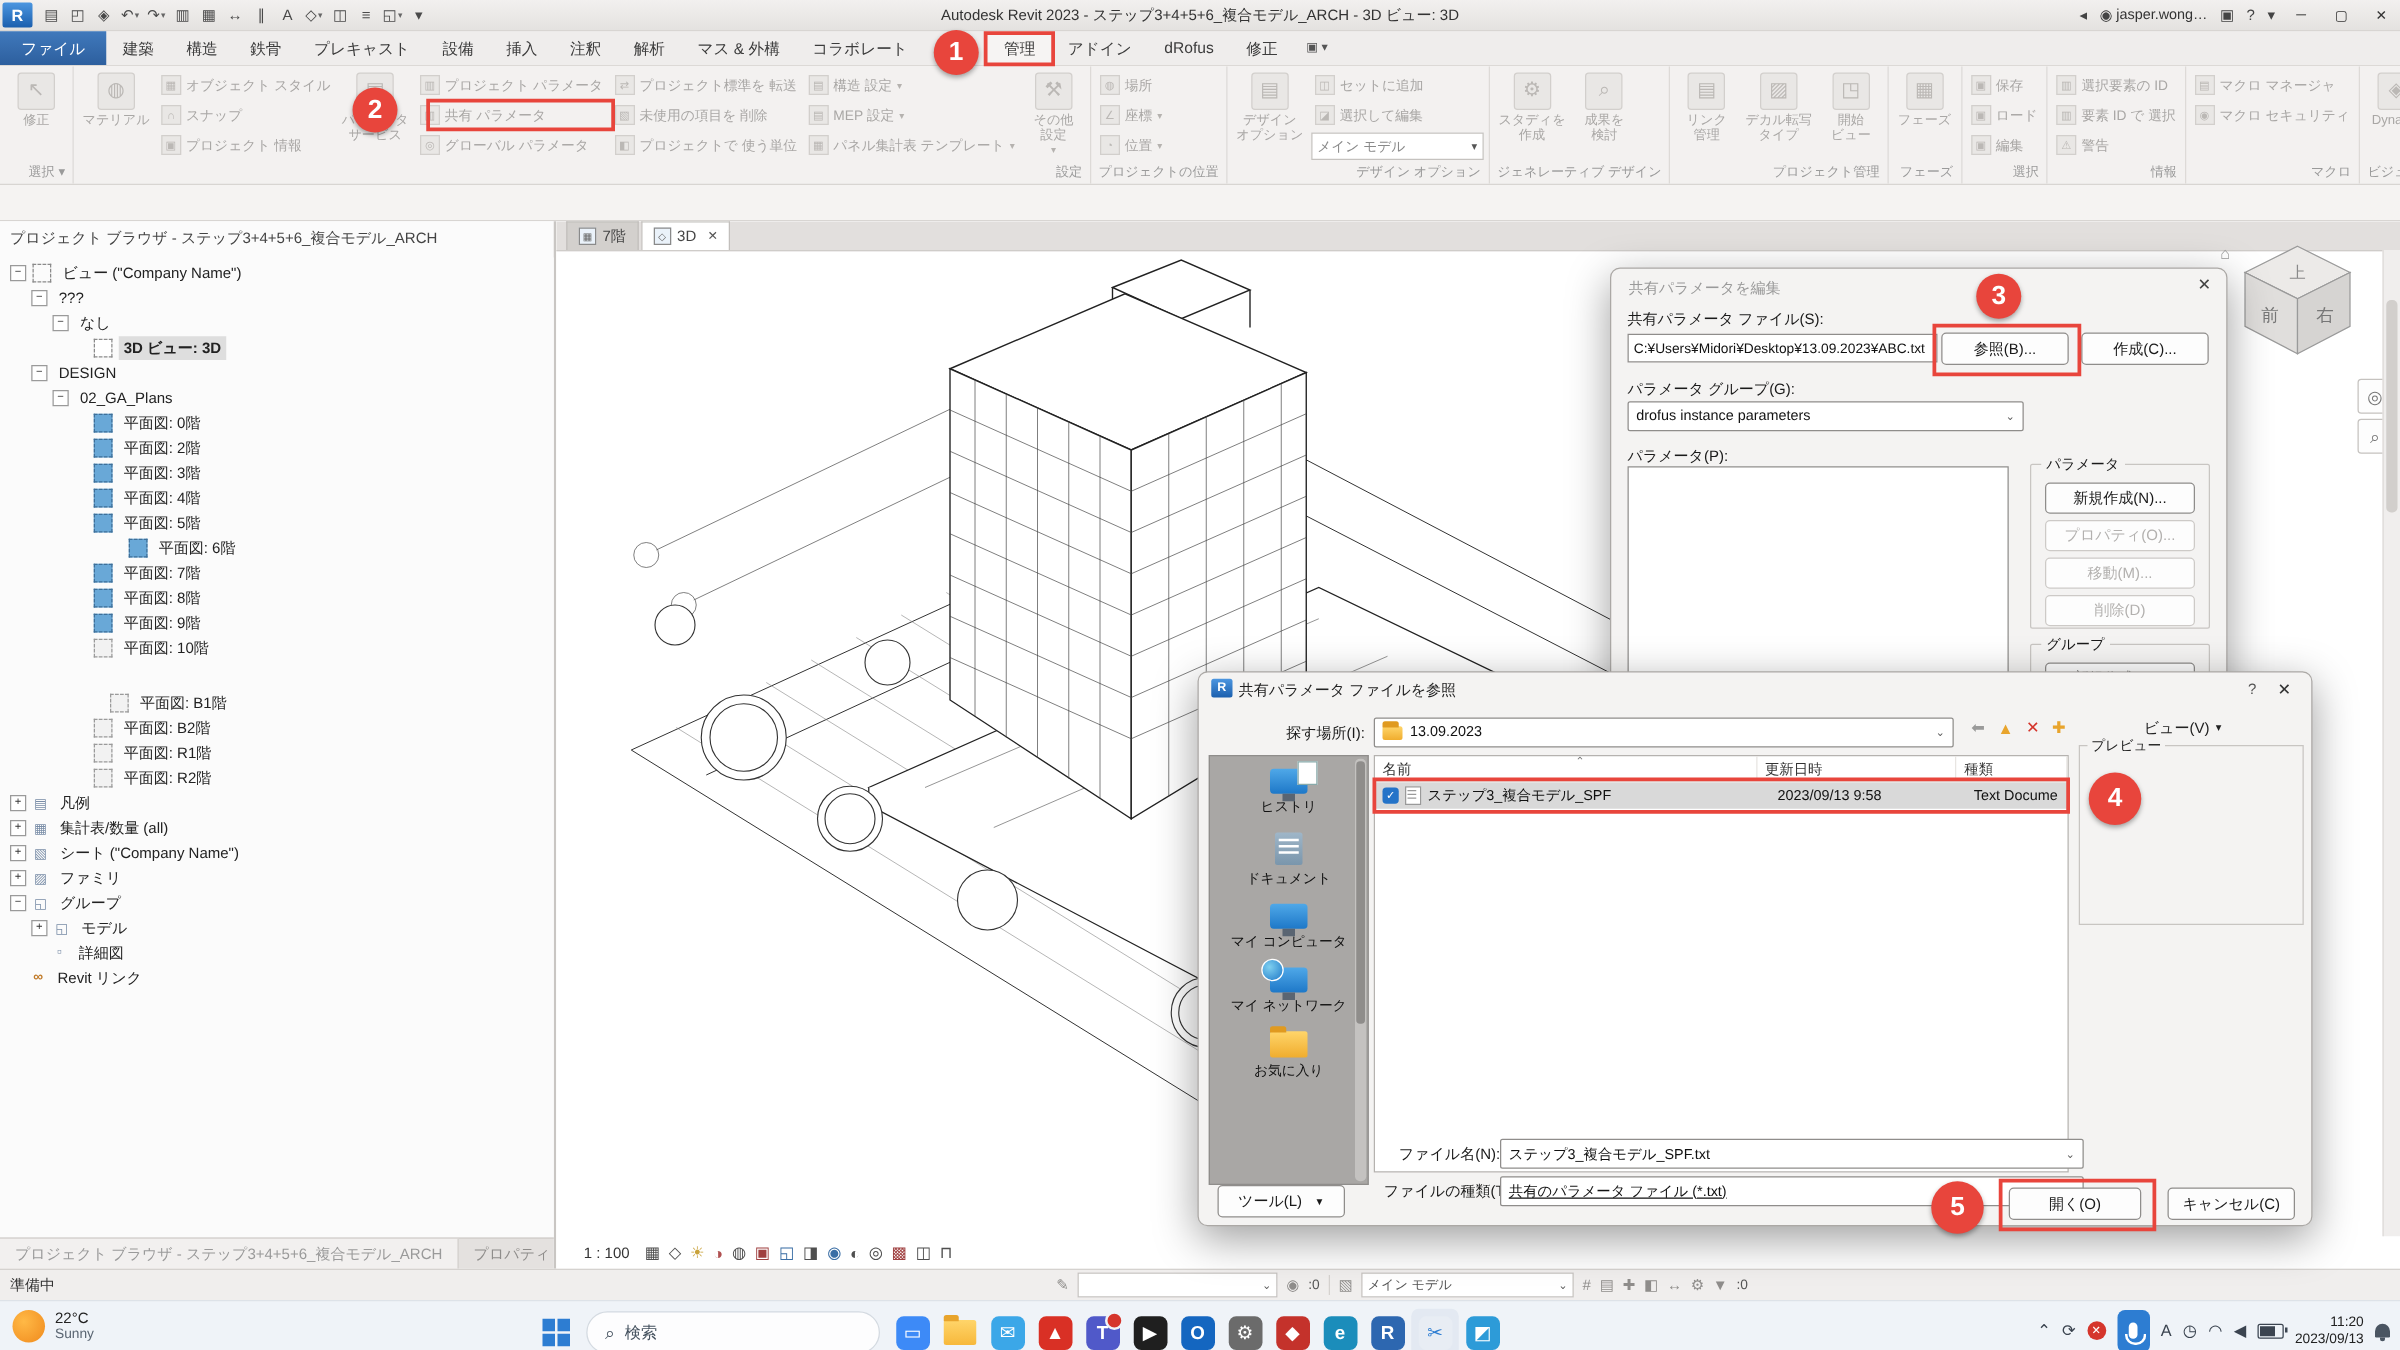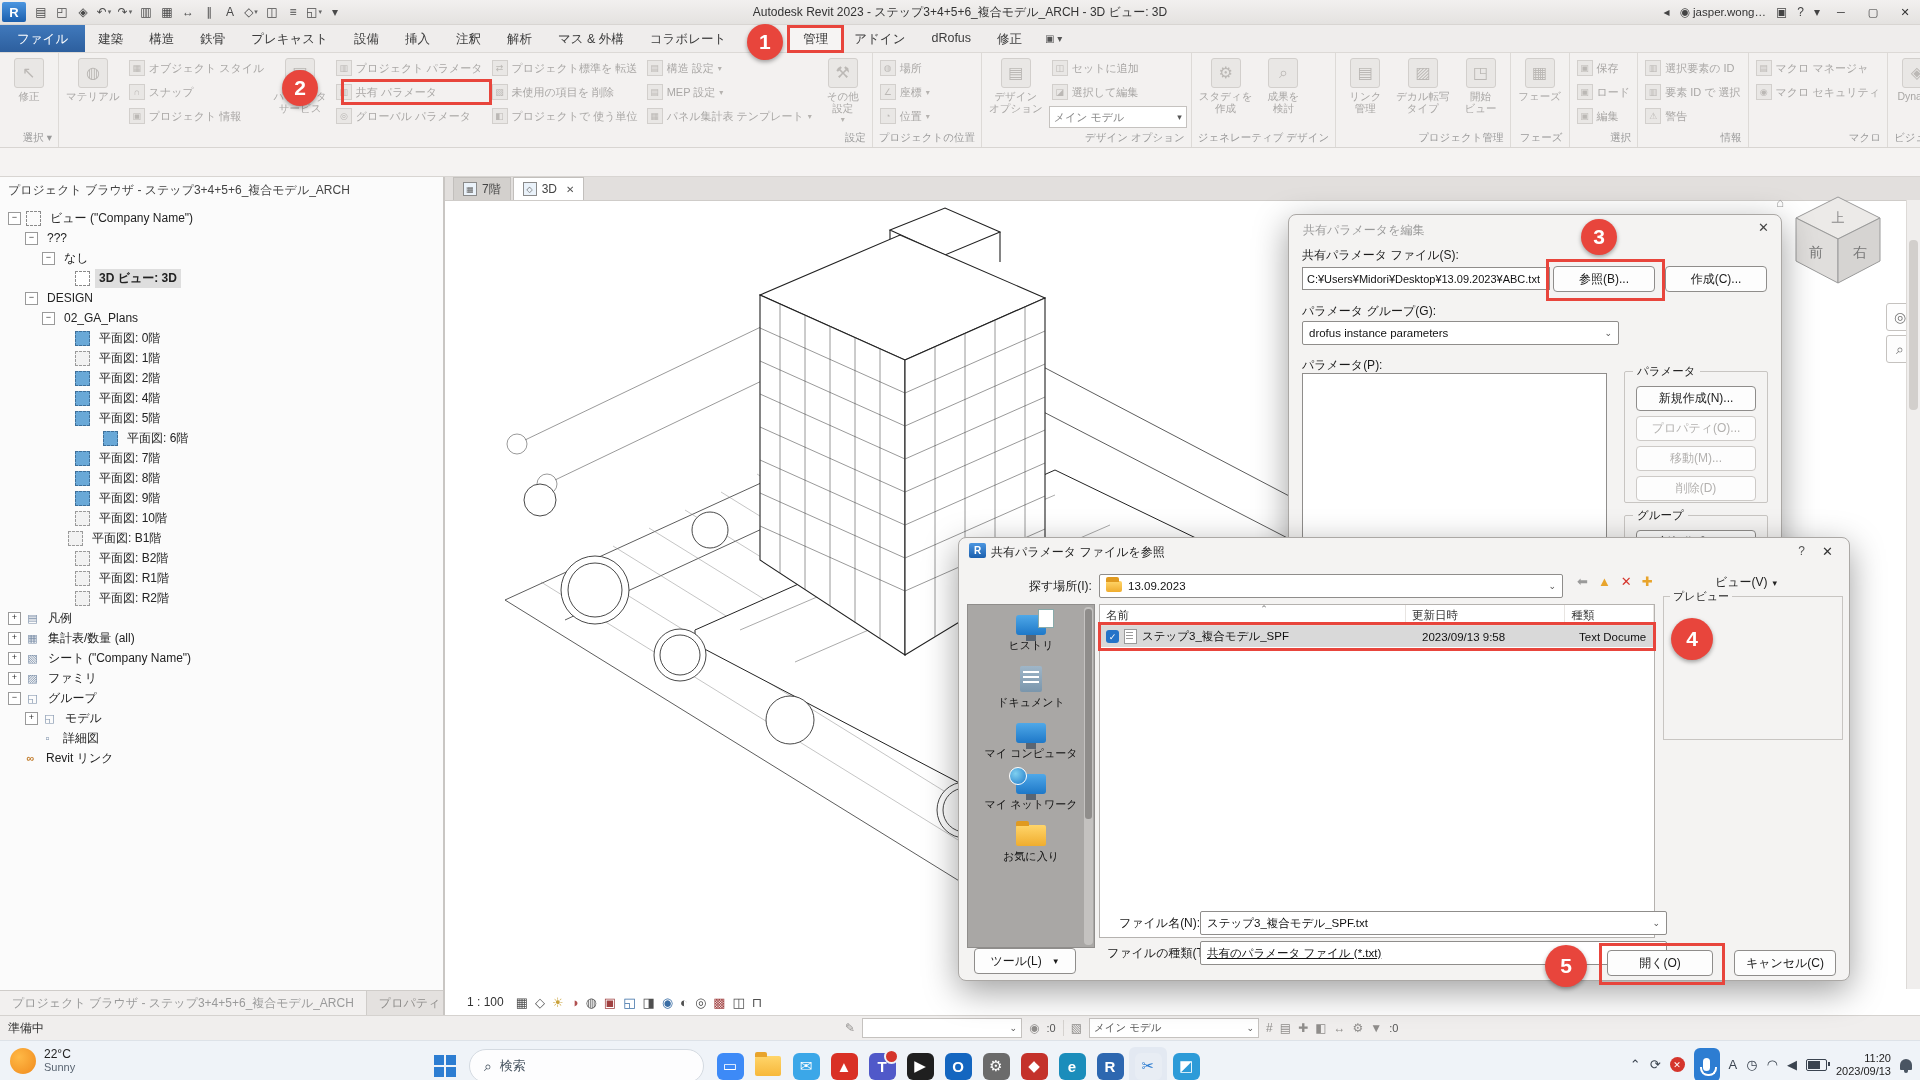--- a/index.html
+++ b/index.html
@@ -499,31 +499,31 @@
             <span class="exp">−</span>
             <span class="tlabel">02_GA_Plans</span>
           </div>
           <div class="trow" style="padding-left: 59px;">
             <span class="exp-sp"></span>
             <span class="ticon ti-plan-on"></span>
             <span class="tlabel">平面図: 0階</span>
           </div>
           <div class="trow" style="padding-left: 59px;">
             <span class="exp-sp"></span>
-            <span class="ticon ti-plan"></span>
-            <span class="tlabel">平面図: 1階</span>
-          </div>
-          <div class="trow" style="padding-left: 59px;">
-            <span class="exp-sp"></span>
             <span class="ticon ti-plan-on"></span>
             <span class="tlabel">平面図: 2階</span>
           </div>
           <div class="trow" style="padding-left: 59px;">
             <span class="exp-sp"></span>
             <span class="ticon ti-plan-on"></span>
+            <span class="tlabel">平面図: 3階</span>
+          </div>
+          <div class="trow" style="padding-left: 59px;">
+            <span class="exp-sp"></span>
+            <span class="ticon ti-plan-on"></span>
             <span class="tlabel">平面図: 4階</span>
           </div>
           <div class="trow" style="padding-left: 59px;">
             <span class="exp-sp"></span>
             <span class="ticon ti-plan-on"></span>
             <span class="tlabel">平面図: 5階</span>
           </div>
           <div class="trow" style="padding-left: 87px;">
             <span class="exp-sp"></span>
             <span class="ticon ti-plan-on"></span>
@@ -542,21 +542,21 @@
           <div class="trow" style="padding-left: 59px;">
             <span class="exp-sp"></span>
             <span class="ticon ti-plan-on"></span>
             <span class="tlabel">平面図: 9階</span>
           </div>
           <div class="trow" style="padding-left: 59px;">
             <span class="exp-sp"></span>
             <span class="ticon ti-plan"></span>
             <span class="tlabel">平面図: 10階</span>
           </div>
-          <div class="trow" style="padding-left: 52px;">
+          <div class="trow" style="padding-left: 72px; margin-top: 24px;">
             <span class="exp-sp"></span>
             <span class="ticon ti-plan"></span>
             <span class="tlabel">平面図: B1階</span>
           </div>
           <div class="trow" style="padding-left: 59px;">
             <span class="exp-sp"></span>
             <span class="ticon ti-plan"></span>
             <span class="tlabel">平面図: B2階</span>
           </div>
           <div class="trow" style="padding-left: 59px;">

